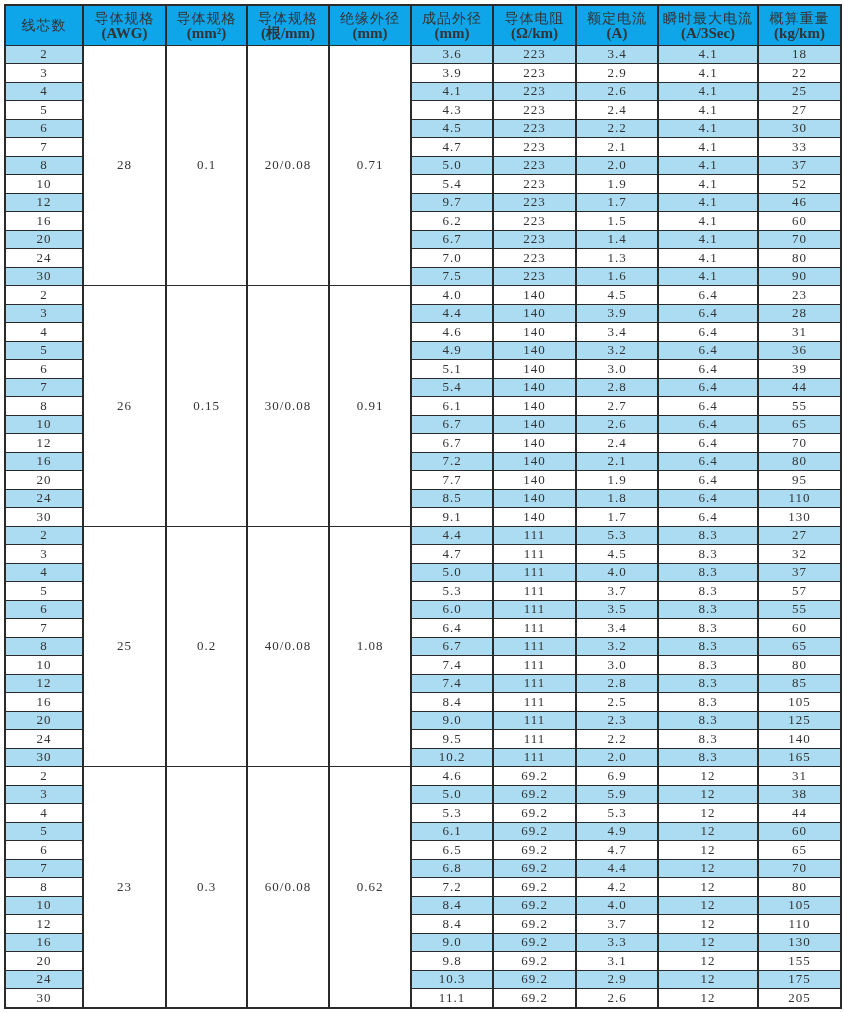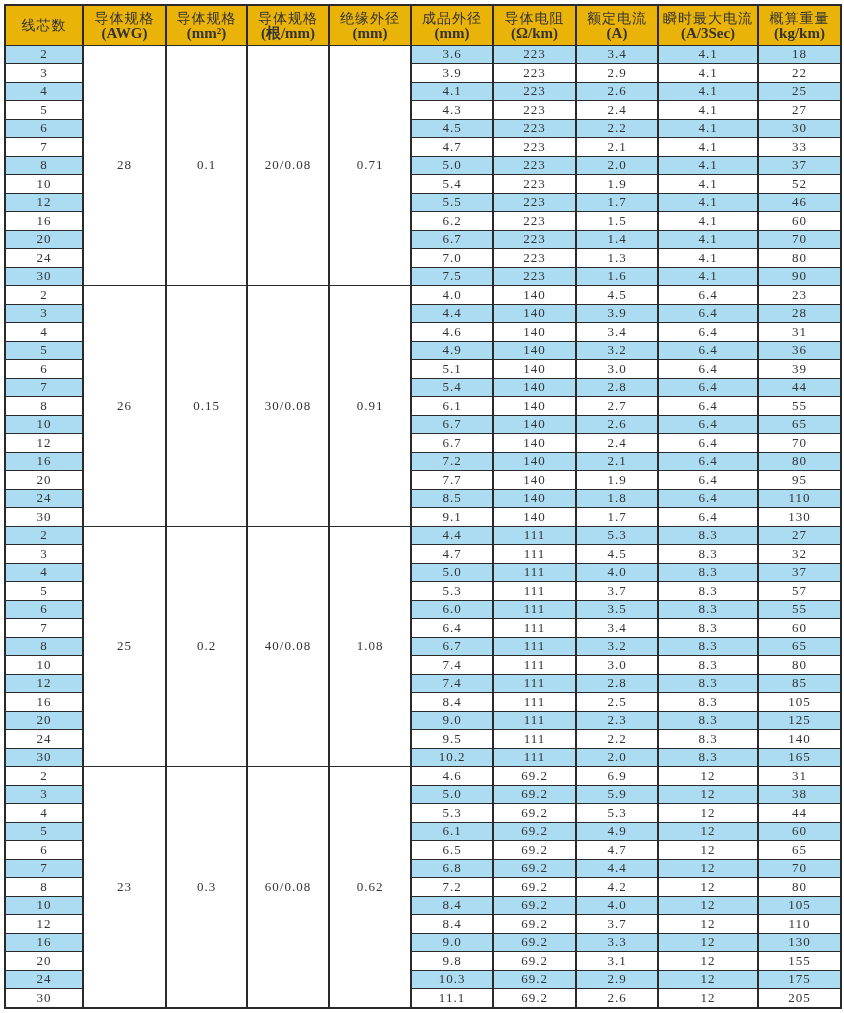--- a/index.html
+++ b/index.html
@@ -20,21 +20,21 @@
     width:836px;height:1005px;
     border:2px solid var(--border);
   }
   th,td{
     border:1px solid var(--border);
     border-left-width:2px;border-right-width:2px;
     text-align:center;vertical-align:middle;
     padding:0;overflow:hidden;white-space:nowrap;
   }
   thead tr{height:40px;}
-  thead th{font-weight:normal;background:#eab308;}
+  thead th{font-weight:normal;background:#0ea5e9;}
   .h-title{font-size:14px;letter-spacing:1px;line-height:17px;}
   .h-unit{font-size:15px;line-height:13px;font-weight:bold;}
   tbody td{font-size:13px;letter-spacing:1px;background:#ffffff;}
   tbody tr.stripe td:not(.merged){background:var(--stripe);}
   td.merged{background:#ffffff;}
 </style>
 </head>
 <body>
 
 <div class="page">
@@ -158,21 +158,21 @@
         <tr>
           <td>10</td>
           <td>5.4</td>
           <td>223</td>
           <td>1.9</td>
           <td>4.1</td>
           <td>52</td>
         </tr>
         <tr class="stripe">
           <td>12</td>
-          <td>5.5</td>
+          <td>9.7</td>
           <td>223</td>
           <td>1.7</td>
           <td>4.1</td>
           <td>46</td>
         </tr>
         <tr>
           <td>16</td>
           <td>6.2</td>
           <td>223</td>
           <td>1.5</td>

